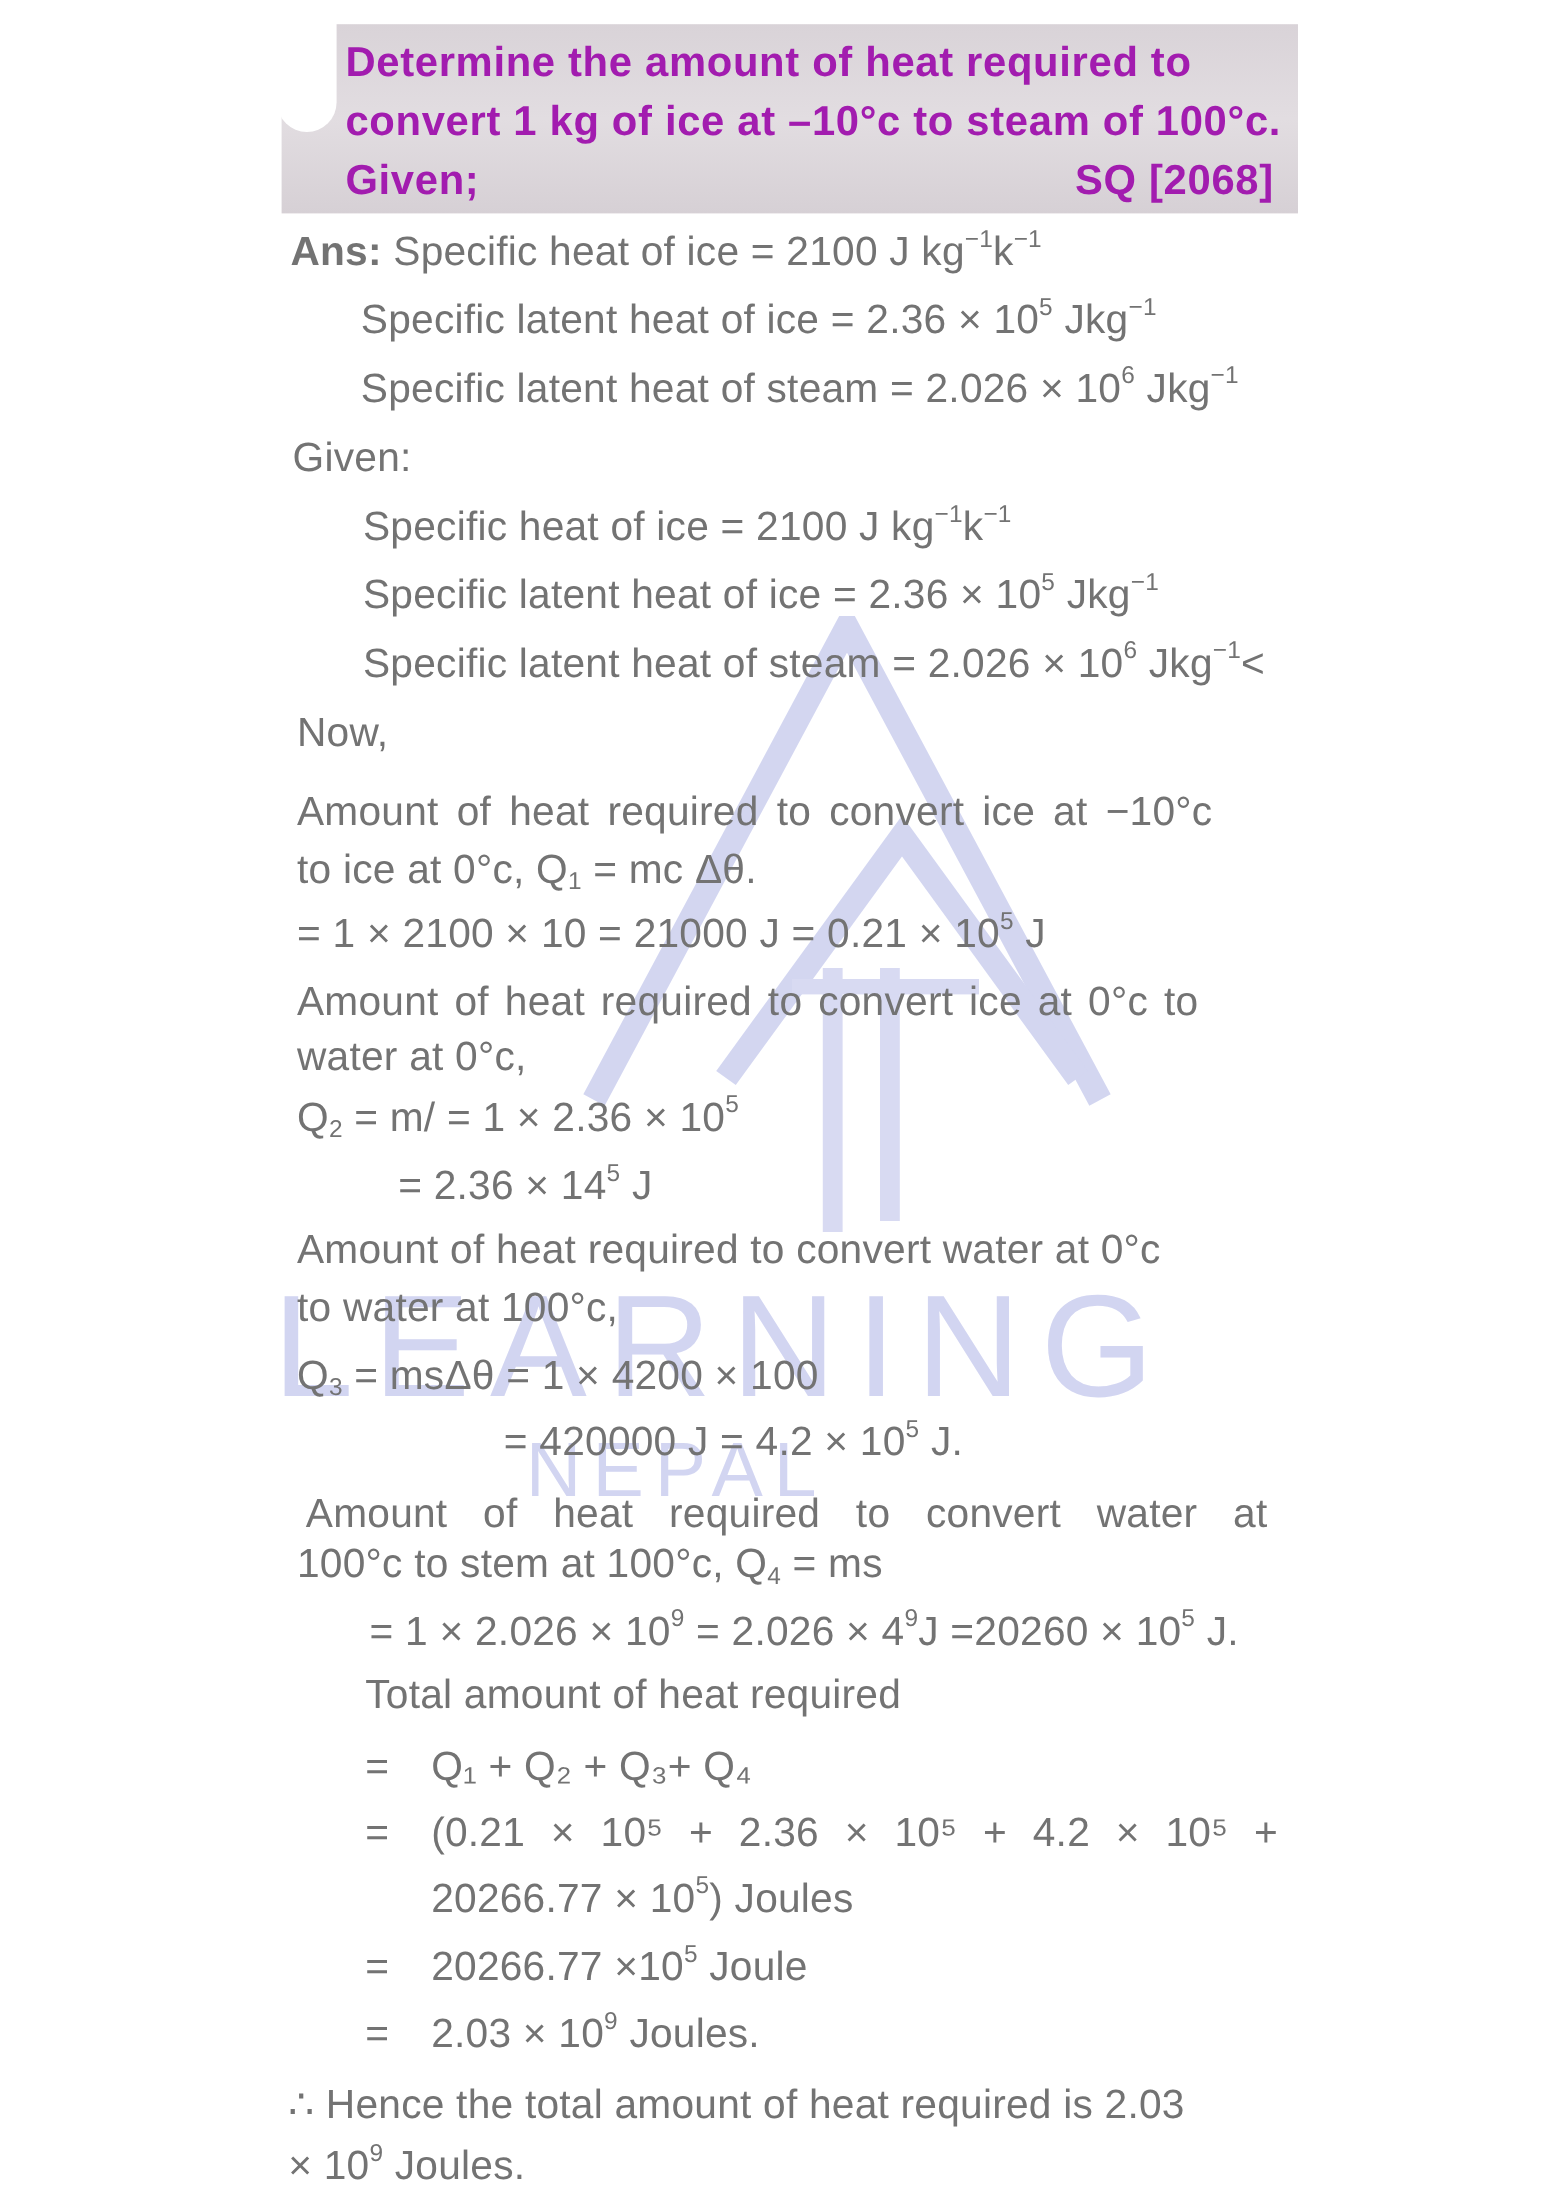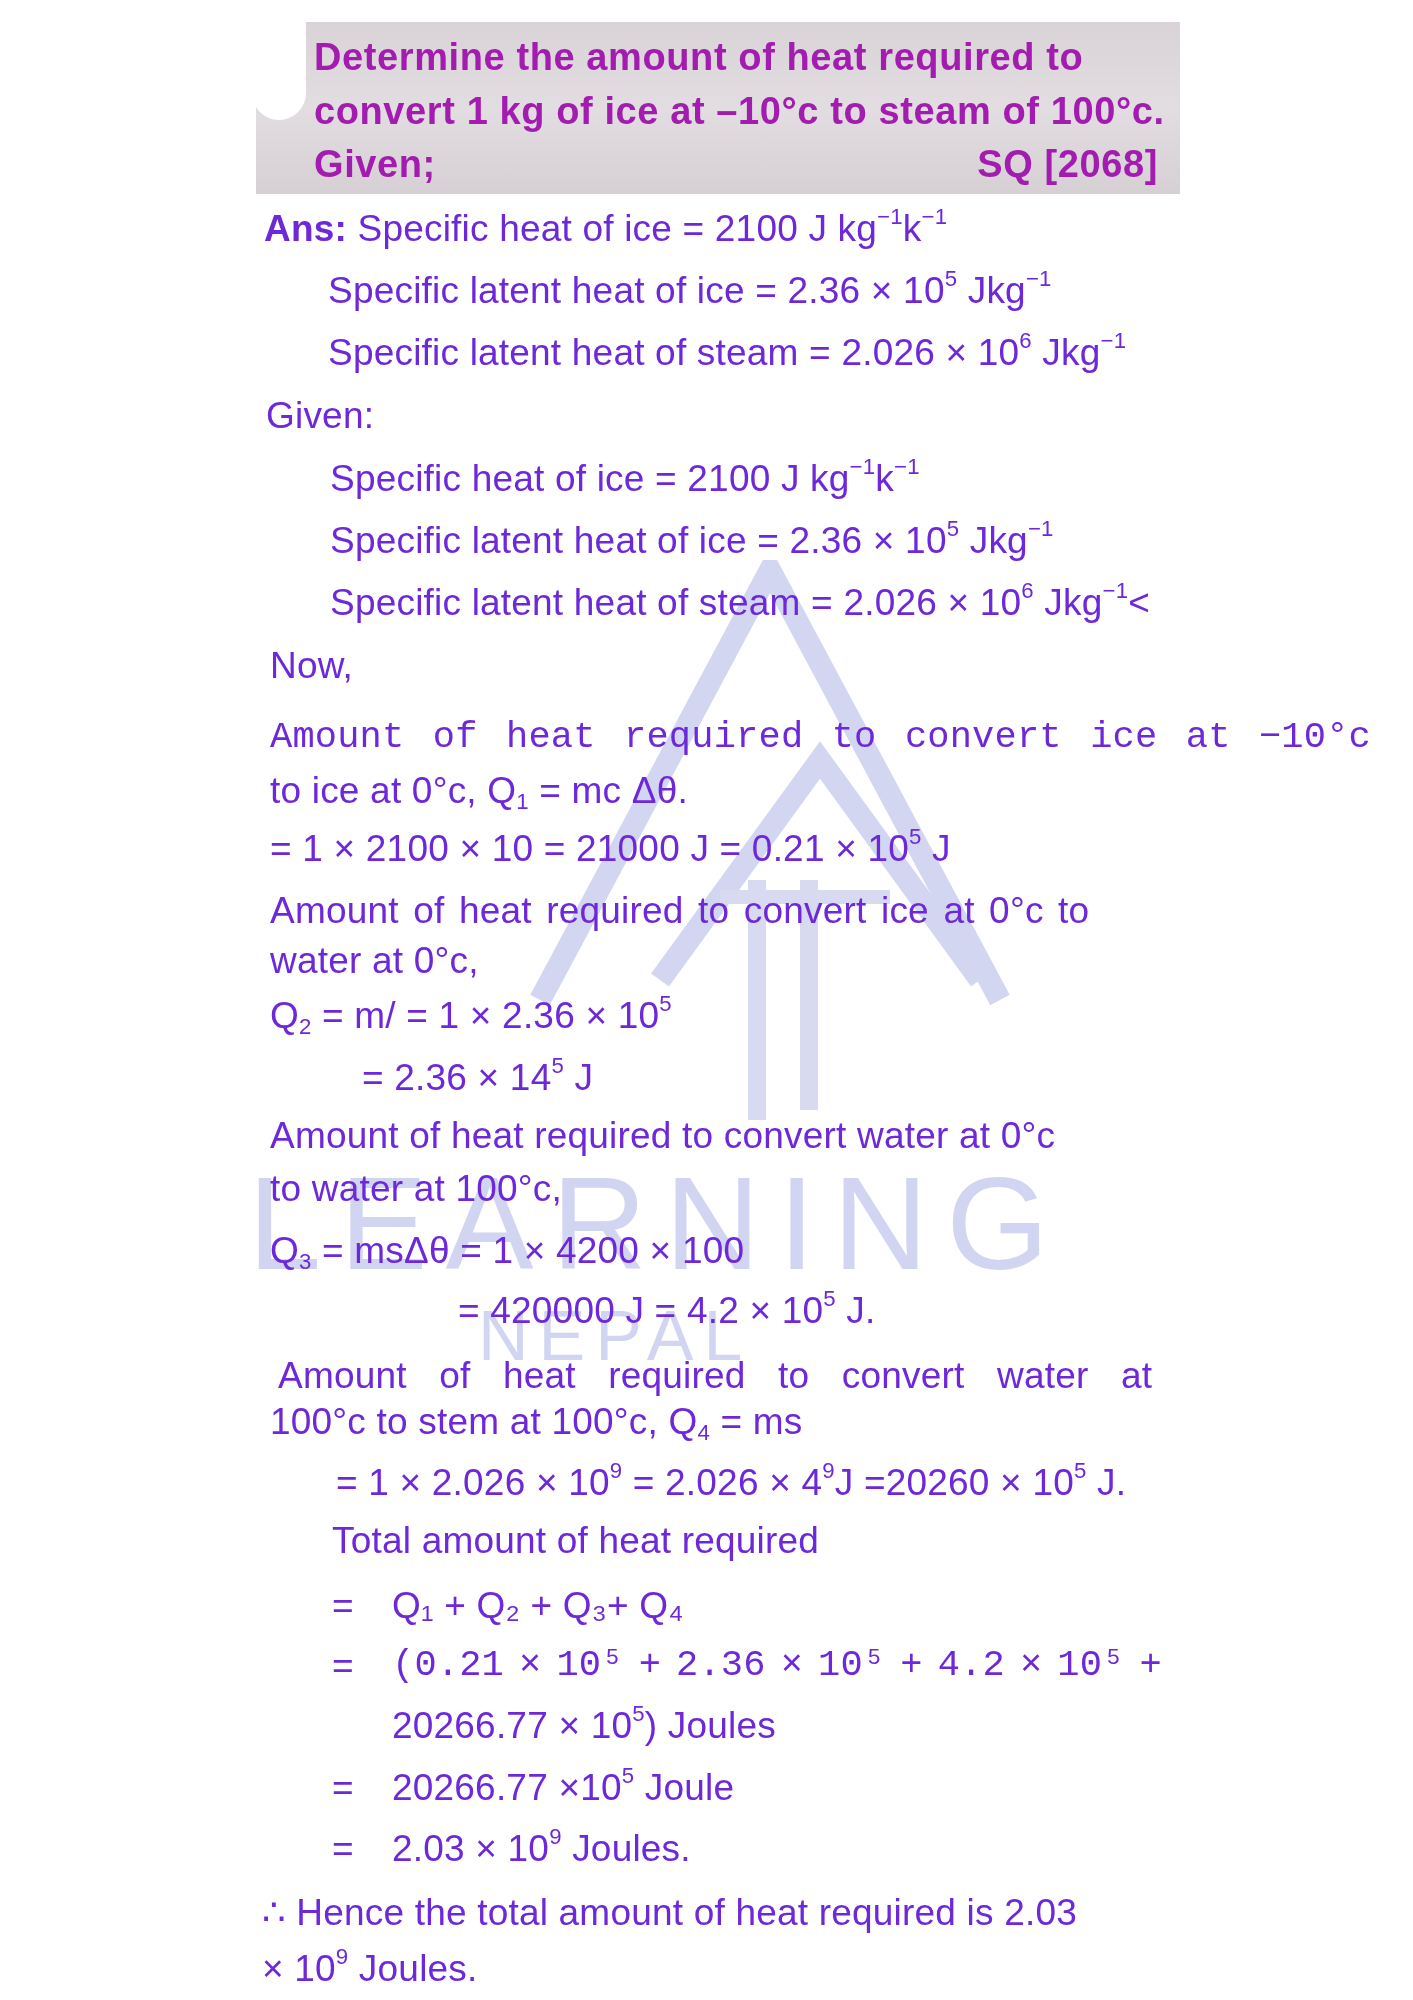--- a/index.html
+++ b/index.html
@@ -15,31 +15,31 @@
   .qnotch {
     position: absolute; left: 252px; top: -30px; width: 54px; height: 150px;
     background: #fff; border-radius: 0 0 30px 30px;
   }
   .qline {
     position: absolute; left: 314px; font-weight: bold; font-size: 38px; letter-spacing: 0.6px;
     color: #a21caf; white-space: nowrap; line-height: 1;
   }
   .qline.justify { width: 844px; display: flex; justify-content: space-between; }
   .ln {
-    position: absolute; font-size: 37px; line-height: 1; white-space: nowrap; color: #6d28d9;
+    position: absolute; font-size: 37px; line-height: 1; white-space: nowrap; color: #737373;
     letter-spacing: 0.2px;
   }
   .ln sup { font-size: 60%; vertical-align: 0.75em; line-height: 0; }
   .ln sub { font-size: 60%; vertical-align: -0.25em; line-height: 0; }
   .b { font-weight: bold; }
   .wm { position: absolute; color: #aeb3e6; opacity: 0.55; font-weight: bold; pointer-events: none; }
   .wm-learning { left: 248px; top: 1148px; font-size: 132px; letter-spacing: 18px; font-weight: normal; }
   .wm-nepal { left: 478px; top: 1296px; font-size: 70px; letter-spacing: 10px; font-weight: normal; }
   .wm-logo { position: absolute; left: 520px; top: 560px; width: 580px; height: 560px; opacity: 0.45; }
-  .justify-row { display: flex; justify-content: space-between; font-family: Liberation Mono, monospace; }
+  .justify-row { display: flex; justify-content: space-between; }
 </style>
 </head>
 <body>
 
 <div class="page">
 
   <svg class="wm-logo" viewBox="0 0 580 560">
     <g fill="none" stroke="#9ea5e0" stroke-width="22" stroke-linejoin="miter">
       <polyline points="20,440 250,10 480,440"></polyline>
       <polyline points="140,420 300,200 460,420"></polyline>

